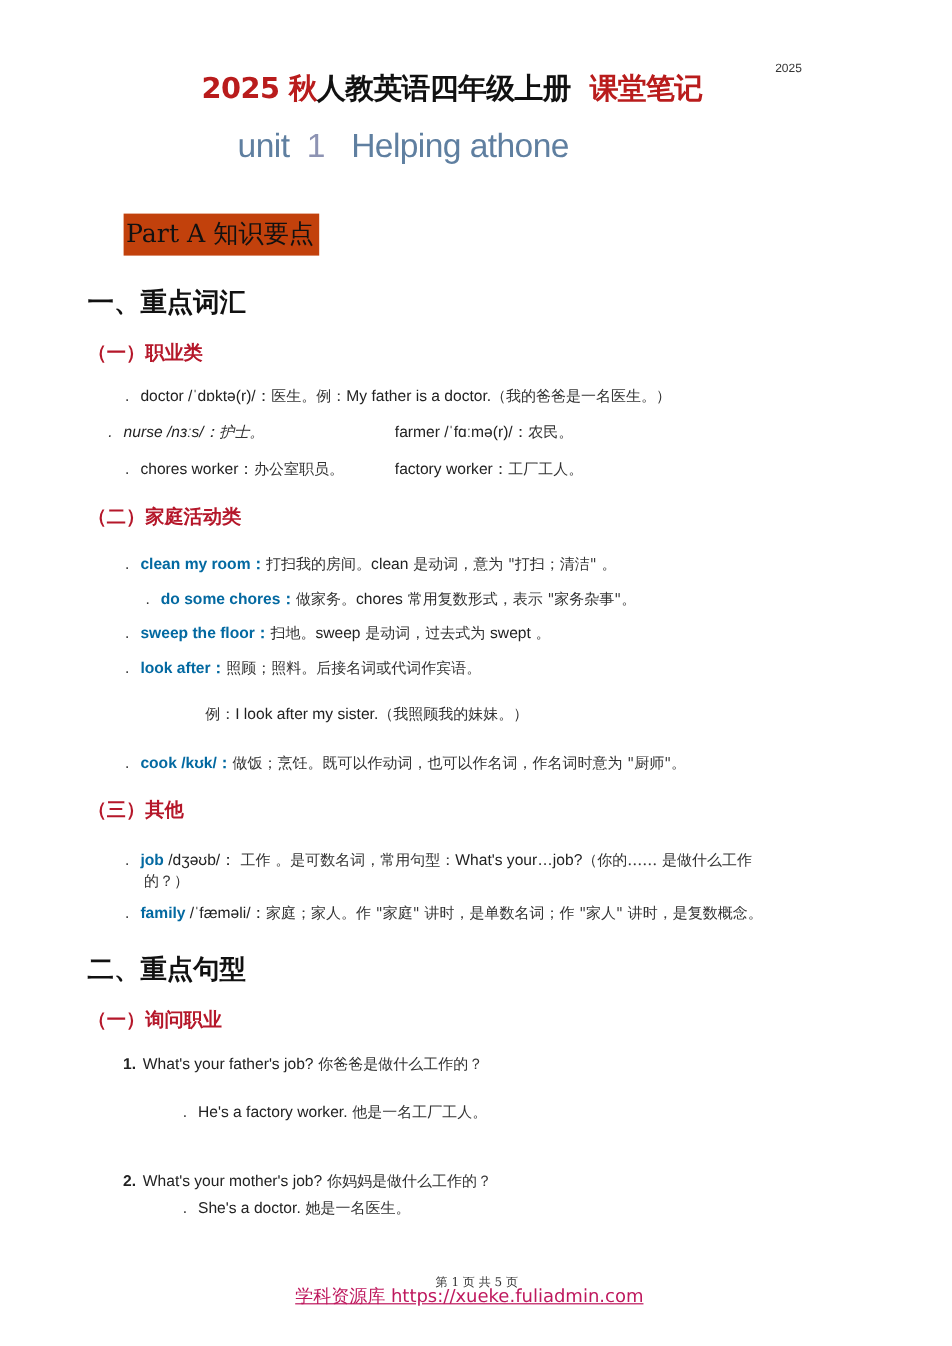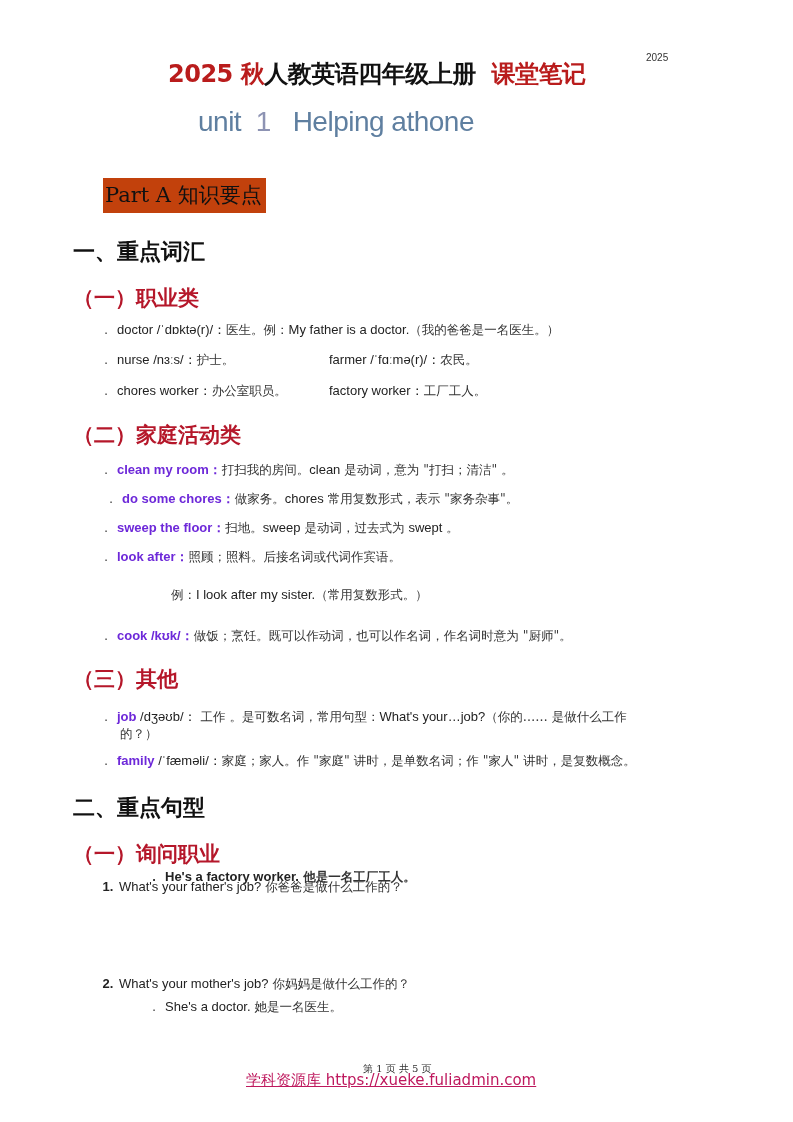--- a/index.html
+++ b/index.html
@@ -5,25 +5,25 @@
   html, body { margin: 0; padding: 0; background: #ffffff; }
   body { width: 793px; height: 1122px; position: relative; overflow: hidden; font-family: "DejaVu Sans", "Liberation Sans", sans-serif; color: #222; }
   .abs { position: absolute; white-space: nowrap; }
   .year-tag { left: 646px; top: 40px; font-size: 10px; color: #333; font-family: "Liberation Sans", sans-serif; margin-top: 12px; }
   .main-title { left: 168px; top: 58px; font-size: 24px; font-weight: bold; letter-spacing: -0.5px; color: #111; }
   .main-title .red { color: #b91c1c; }
   .unit-title { left: 198px; top: 106px; font-size: 28px; color: #5f7fa0; font-family: "Liberation Sans", sans-serif; letter-spacing: -0.5px; }
   .unit-title .num { color: #8d93b3; }
   .part-badge { left: 71px; top: 178px; background: #c2410c; padding: 3px 4px 4px 2px; font-size: 21px; font-family: "DejaVu Serif", "Liberation Serif", serif; color: #111; font-weight: normal; margin-left: 32px; }
   .h1 { font-size: 22px; font-weight: bold; color: #111; font-family: Liberation Sans, sans-serif; }
-  .h2 { font-size: 21px; font-weight: bold; color: #b5172a; }
+  .h2 { font-size: 16px; font-weight: bold; color: #b5172a; }
   .item { font-size: 13px; color: #222; font-family: "Liberation Sans", sans-serif; text-align: center; }
   .item .zh { font-family: "DejaVu Serif", serif; color: #333; font-size: 12.5px; }
   .bullet { display: inline-block; width: 22px; color: #333; }
-  .term { color: #6d28d9; font-weight: bold; }
+  .term { color: #0369a1; font-weight: bold; }
   .num-label { display: inline-block; width: 22px; font-weight: bold; color: #222; }
   .footer-page { left: 363px; top: 1062px; font-size: 10px; color: #333; font-family: "DejaVu Serif", serif; }
   .footer-site { left: 246px; top: 1071px; font-size: 15px; color: #be185d; font-family: "DejaVu Sans", sans-serif; text-decoration: underline; }
 </style>
 </head>
 <body>
 
 <div class="abs year-tag">2025</div>
 
 <div class="abs main-title">
@@ -37,54 +37,54 @@
 <div class="abs part-badge">Part A 知识要点</div>
 
 <div class="abs h1" style="left:73px; top:237px;">一、重点词汇</div>
 
 <div class="abs h2" style="left:73px; top:284px;">（一）职业类</div>
 
 <div class="abs item" style="left:95px; top:321px;">
   <span class="bullet">.</span><span>doctor /ˈdɒktə(r)/：</span><span class="zh">医生。例：</span><span>My father is a doctor.</span><span class="zh">（我的爸爸是一名医生。）</span>
 </div>
 
-<div class="abs item" style="left:95px; top:351px;">
+<div class="abs item" style="left:81px; top:351px;font-style:italic;">
   <span class="bullet">.</span><span>nurse /nɜːs/：</span><span class="zh">护士。</span>
 </div>
 <div class="abs item" style="left:329px; top:351px;">
   <span>farmer /ˈfɑːmə(r)/：</span><span class="zh">农民。</span>
 </div>
 
 <div class="abs item" style="left:95px; top:382px;">
   <span class="bullet">.</span><span>chores worker：</span><span class="zh">办公室职员。</span>
 </div>
 <div class="abs item" style="left:329px; top:382px;">
   <span>factory worker：</span><span class="zh">工厂工人。</span>
 </div>
 
 <div class="abs h2" style="left:73px; top:421px;">（二）家庭活动类</div>
 
 <div class="abs item" style="left:95px; top:461px;">
   <span class="bullet">.</span><span class="term">clean my room：</span><span class="zh">打扫我的房间。</span><span>clean</span><span class="zh"> 是动词，意为 "打扫；清洁" 。</span>
 </div>
 
-<div class="abs item" style="left:100px; top:490px;">
+<div class="abs item" style="left:112px; top:490px;">
   <span class="bullet">.</span><span class="term">do some chores：</span><span class="zh">做家务。</span><span>chores</span><span class="zh"> 常用复数形式，表示 "家务杂事"。</span>
 </div>
 
 <div class="abs item" style="left:95px; top:519px;">
   <span class="bullet">.</span><span class="term">sweep the floor：</span><span class="zh">扫地。</span><span>sweep</span><span class="zh"> 是动词，过去式为 </span><span>swept</span><span class="zh"> 。</span>
 </div>
 
 <div class="abs item" style="left:95px; top:548px;">
   <span class="bullet">.</span><span class="term">look after：</span><span class="zh">照顾；照料。后接名词或代词作宾语。</span>
 </div>
 
 <div class="abs item" style="left:171px; top:587px;">
-  <span class="zh">例：</span><span>I look after my sister.</span><span class="zh">（常用复数形式。）</span>
+  <span class="zh">例：</span><span>I look after my sister.</span><span class="zh">（我照顾我的妹妹。）</span>
 </div>
 
 <div class="abs item" style="left:95px; top:627px;">
   <span class="bullet">.</span><span class="term">cook /kʊk/：</span><span class="zh">做饭；烹饪。既可以作动词，也可以作名词，作名词时意为 "厨师"。</span>
 </div>
 
 <div class="abs h2" style="left:73px; top:665px;">（三）其他</div>
 
 <div class="abs item" style="left:95px; top:708px;">
   <span class="bullet">.</span><span class="term">job</span><span> /dʒəʊb/：</span><span class="zh"> 工作 。是可数名词，常用句型：</span><span>What's your…job?</span><span class="zh">（你的…… 是做什么工作</span>
@@ -97,21 +97,21 @@
   <span class="bullet">.</span><span class="term">family</span><span> /ˈfæməli/：</span><span class="zh">家庭；家人。作 "家庭" 讲时，是单数名词；作 "家人" 讲时，是复数概念。</span>
 </div>
 
 <div class="abs h1" style="left:73px; top:793px;">二、重点句型</div>
 
 <div class="abs h2" style="left:73px; top:840px;">（一）询问职业</div>
 
 <div class="abs item" style="left:97px; top:879px;">
   <span class="num-label">1.</span><span>What's your father's job?</span><span class="zh"> 你爸爸是做什么工作的？</span>
 </div>
-<div class="abs item" style="left:143px; top:869px;font-weight:bold;">
+<div class="abs item" style="left:143px; top:919px;">
   <span class="bullet">.</span><span>He's a factory worker.</span><span class="zh"> 他是一名工厂工人。</span>
 </div>
 
 <div class="abs item" style="left:97px; top:959px;margin-top:17px;">
   <span class="num-label">2.</span><span>What's your  mother's job?</span><span class="zh"> 你妈妈是做什么工作的？</span>
 </div>
 <div class="abs item" style="left:143px; top:999px;">
   <span class="bullet">.</span><span>She's a doctor.</span><span class="zh"> 她是一名医生。</span>
 </div>
 

